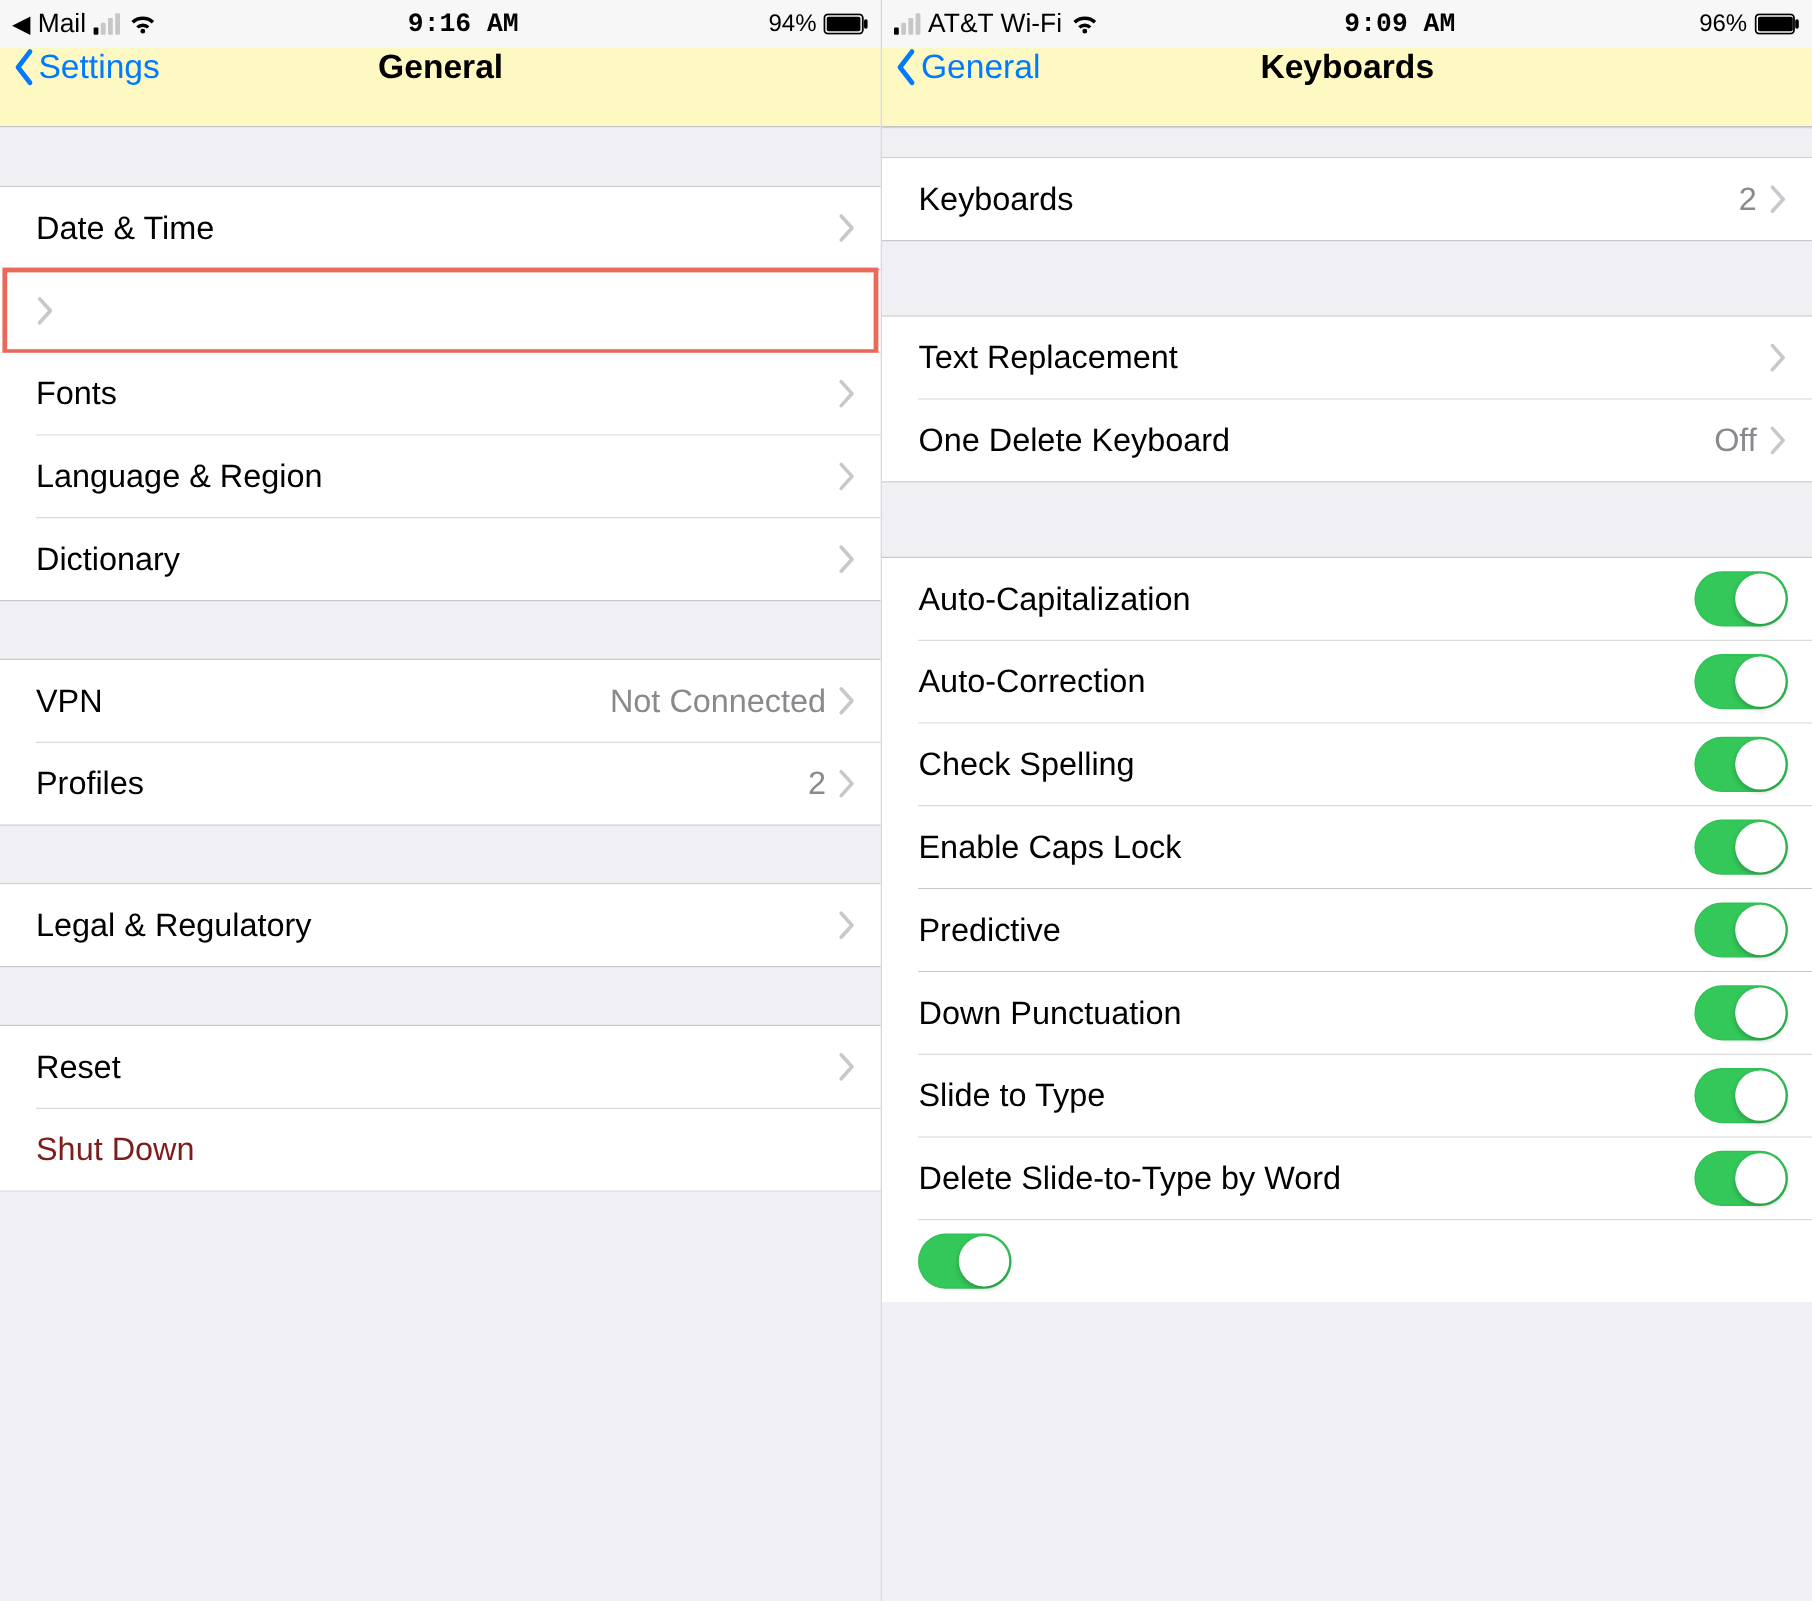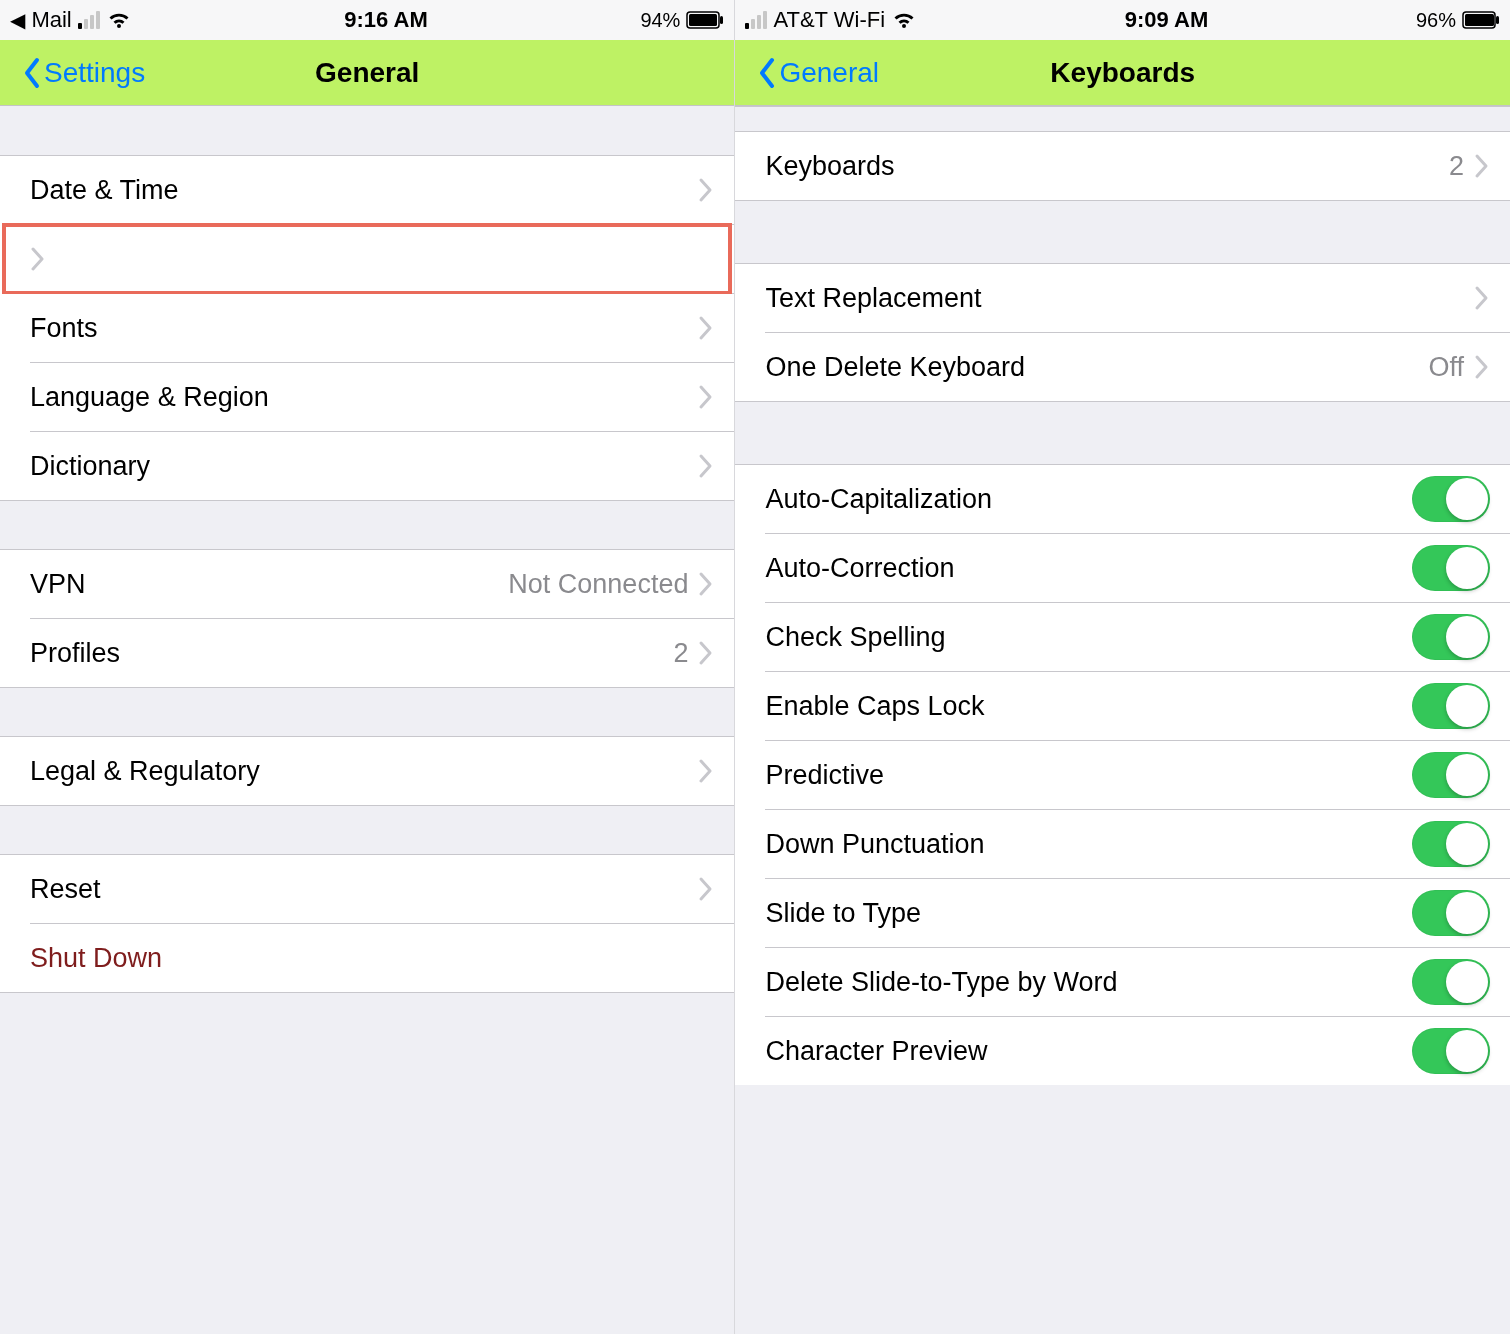--- a/index.html
+++ b/index.html
@@ -27,38 +27,38 @@
     background: #f7f7f8;
     display: flex;
     align-items: center;
     justify-content: space-between;
     padding: 0 10px;
     font-size: 22px;
     font-weight: 500;
     color: #000;
   }
   .status-left, .status-right { display: flex; align-items: center; gap: 6px; }
-  .status-center { font-weight: 600; }
+  .status-center { font-weight: 600; font-family: Liberation Mono, monospace; }
   .battery-pct { font-size: 20px; }
   .signal-bars {
     display: inline-flex; align-items: flex-end; gap: 2px; height: 18px;
   }
   .bar { width: 4px; background: #c7c7c7; border-radius: 1px; }
   .bar.on { background: #000; }
   .b1 { height: 6px; } .b2 { height: 10px; } .b3 { height: 14px; } .b4 { height: 18px; }
 
   
   .nav-bar {
     height: 66px;
-    background: #bef264;
+    background: #fef9c3;
     border-bottom: 1px solid #c4c4c6;
     display: flex;
-    align-items: center;
+    align-items: flex-start;
     position: relative;
-    padding: 0 22px;
+    padding: 0 10px;
   }
   .nav-back {
     display: flex; align-items: center; color: #007aff;
     font-size: 28px; gap: 2px;
   }
   .nav-title {
     position: absolute; left: 0; right: 0;
     text-align: center;
     font-size: 28px; font-weight: 600; color: #000;
     pointer-events: none;
@@ -398,19 +398,18 @@
     </div>
     <div class="sep"></div>
     <div class="row">
       <span class="label">Delete Slide-to-Type by Word</span>
       <span class="toggle">
           <span class="knob"></span>
         </span>
     </div>
     <div class="sep"></div>
     <div class="row">
-      <span class="label">Character Preview</span>
       <span class="toggle">
           <span class="knob"></span>
         </span>
     </div>
   </div>
 </div>
 
 </body></html>

